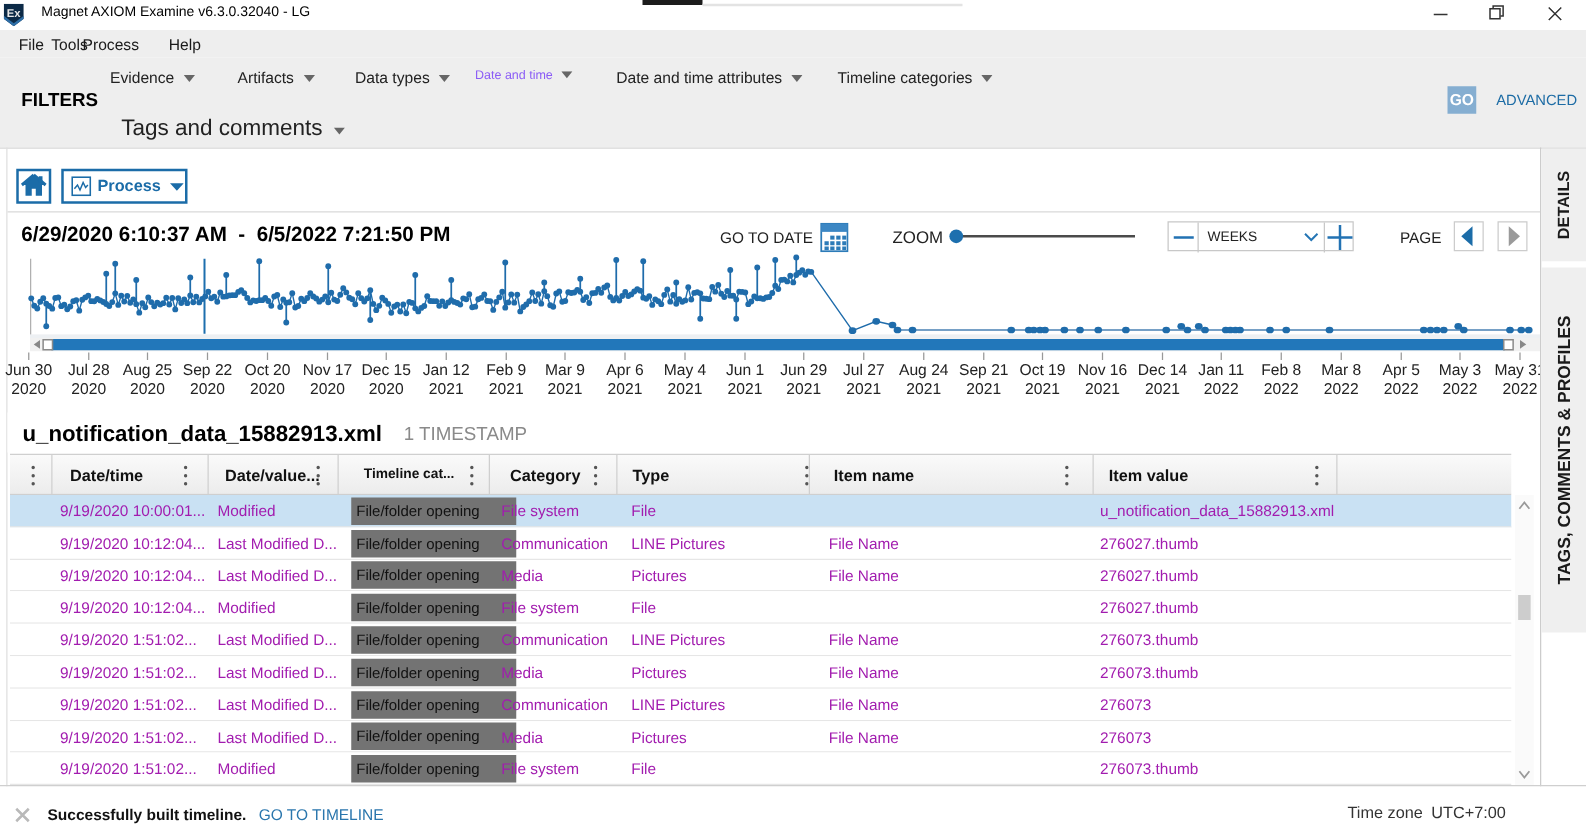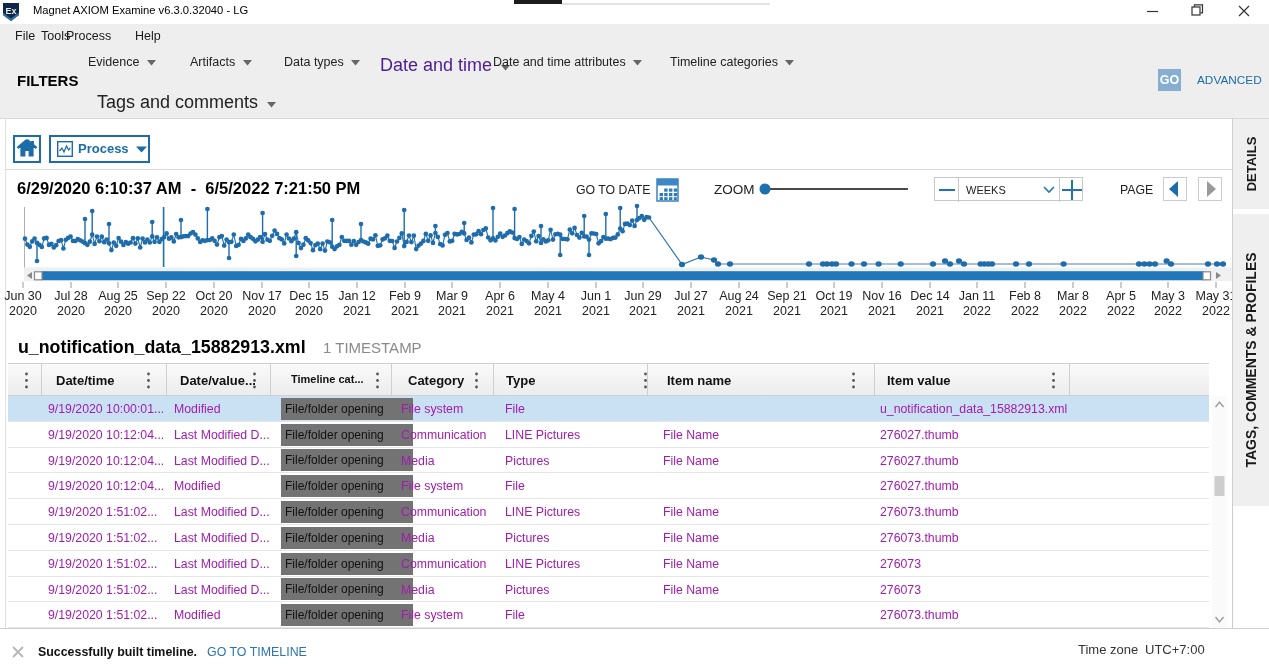--- a/index.html
+++ b/index.html
@@ -39,21 +39,21 @@
   <span class="abs" style="left:17px;top:26px;font-size:15px;font-weight:bold;color:#000;">FILTERS</span>
   <span class="abs" style="left:88px;top:9px;font-size:12.5px;color:#222;">Evidence <svg width="9" height="6" style="margin-left:4px;">
         <path d="M0,0 h9 l-4.5,5.5 z" fill="#666"></path>
       </svg></span>
   <span class="abs" style="left:190px;top:9px;font-size:12.5px;color:#222;">Artifacts <svg width="9" height="6" style="margin-left:4px;">
         <path d="M0,0 h9 l-4.5,5.5 z" fill="#666"></path>
       </svg></span>
   <span class="abs" style="left:284px;top:9px;font-size:12.5px;color:#222;">Data types <svg width="9" height="6" style="margin-left:4px;">
         <path d="M0,0 h9 l-4.5,5.5 z" fill="#666"></path>
       </svg></span>
-  <span class="abs" style="left:380px;top:9px;font-size:18px;color:#4c1d95;">Date and time <svg width="9" height="6" style="margin-left:4px;">
+  <span class="abs" style="left:380px;top:9px;font-size:10px;color:#8b5cf6;">Date and time <svg width="9" height="6" style="margin-left:4px;">
         <path d="M0,0 h9 l-4.5,5.5 z" fill="#666"></path>
       </svg></span>
   <span class="abs" style="left:493px;top:9px;font-size:12.5px;color:#222;">Date and time attributes <svg width="9" height="6" style="margin-left:4px;">
         <path d="M0,0 h9 l-4.5,5.5 z" fill="#666"></path>
       </svg></span>
   <span class="abs" style="left:670px;top:9px;font-size:12.5px;color:#222;">Timeline categories <svg width="9" height="6" style="margin-left:4px;">
         <path d="M0,0 h9 l-4.5,5.5 z" fill="#666"></path>
       </svg></span>
   <span class="abs" style="left:97px;top:46px;font-size:18px;color:#222;">Tags and comments <svg width="9" height="6" style="margin-left:4px;">
         <path d="M0,0 h9 l-4.5,5.5 z" fill="#666"></path>

